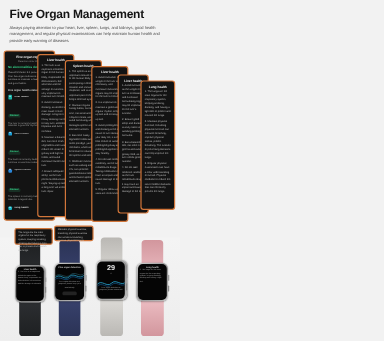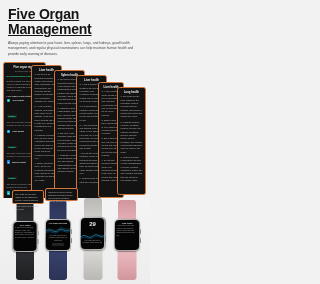--- a/index.html
+++ b/index.html
@@ -7,27 +7,26 @@
   body {
     font-family:"Liberation Sans", sans-serif;
     background:#f2f2f2;
     color:#111;
     position:relative;
   }
 
   
   .header { padding:7px 8px 4px 8px; background:#f2f2f2; }
   .page-title {
-    font-size:14px;
+    font-size:10px;
     font-weight:bold;
     letter-spacing:-0.2px;
     color:#141414;
     line-height:1.1;
     margin-bottom:3px;
-    text-decoration:underline;
   }
   .page-sub {
     font-size:3.35px;
     line-height:1.62;
     color:#4a4a4a;
     letter-spacing:-0.02px;
   }
 
   
   .deck {

